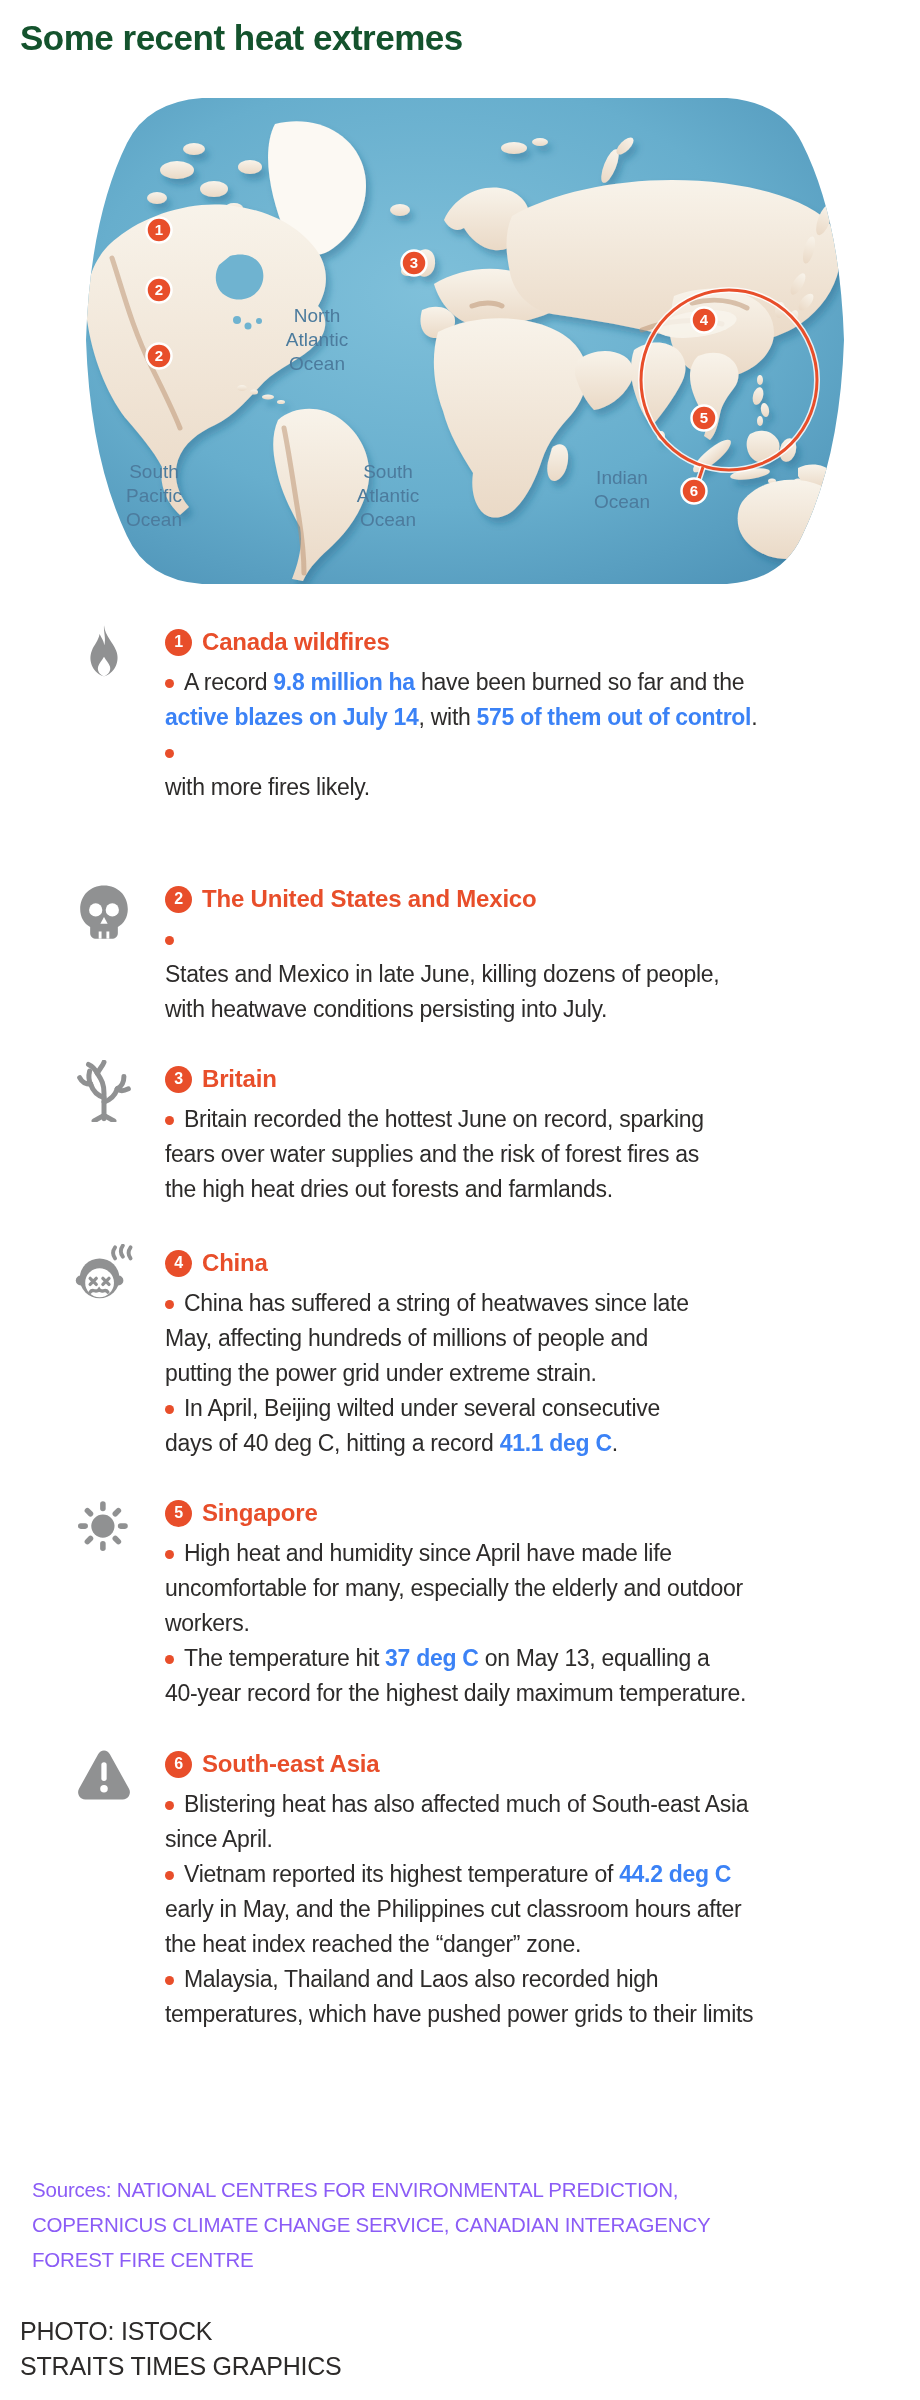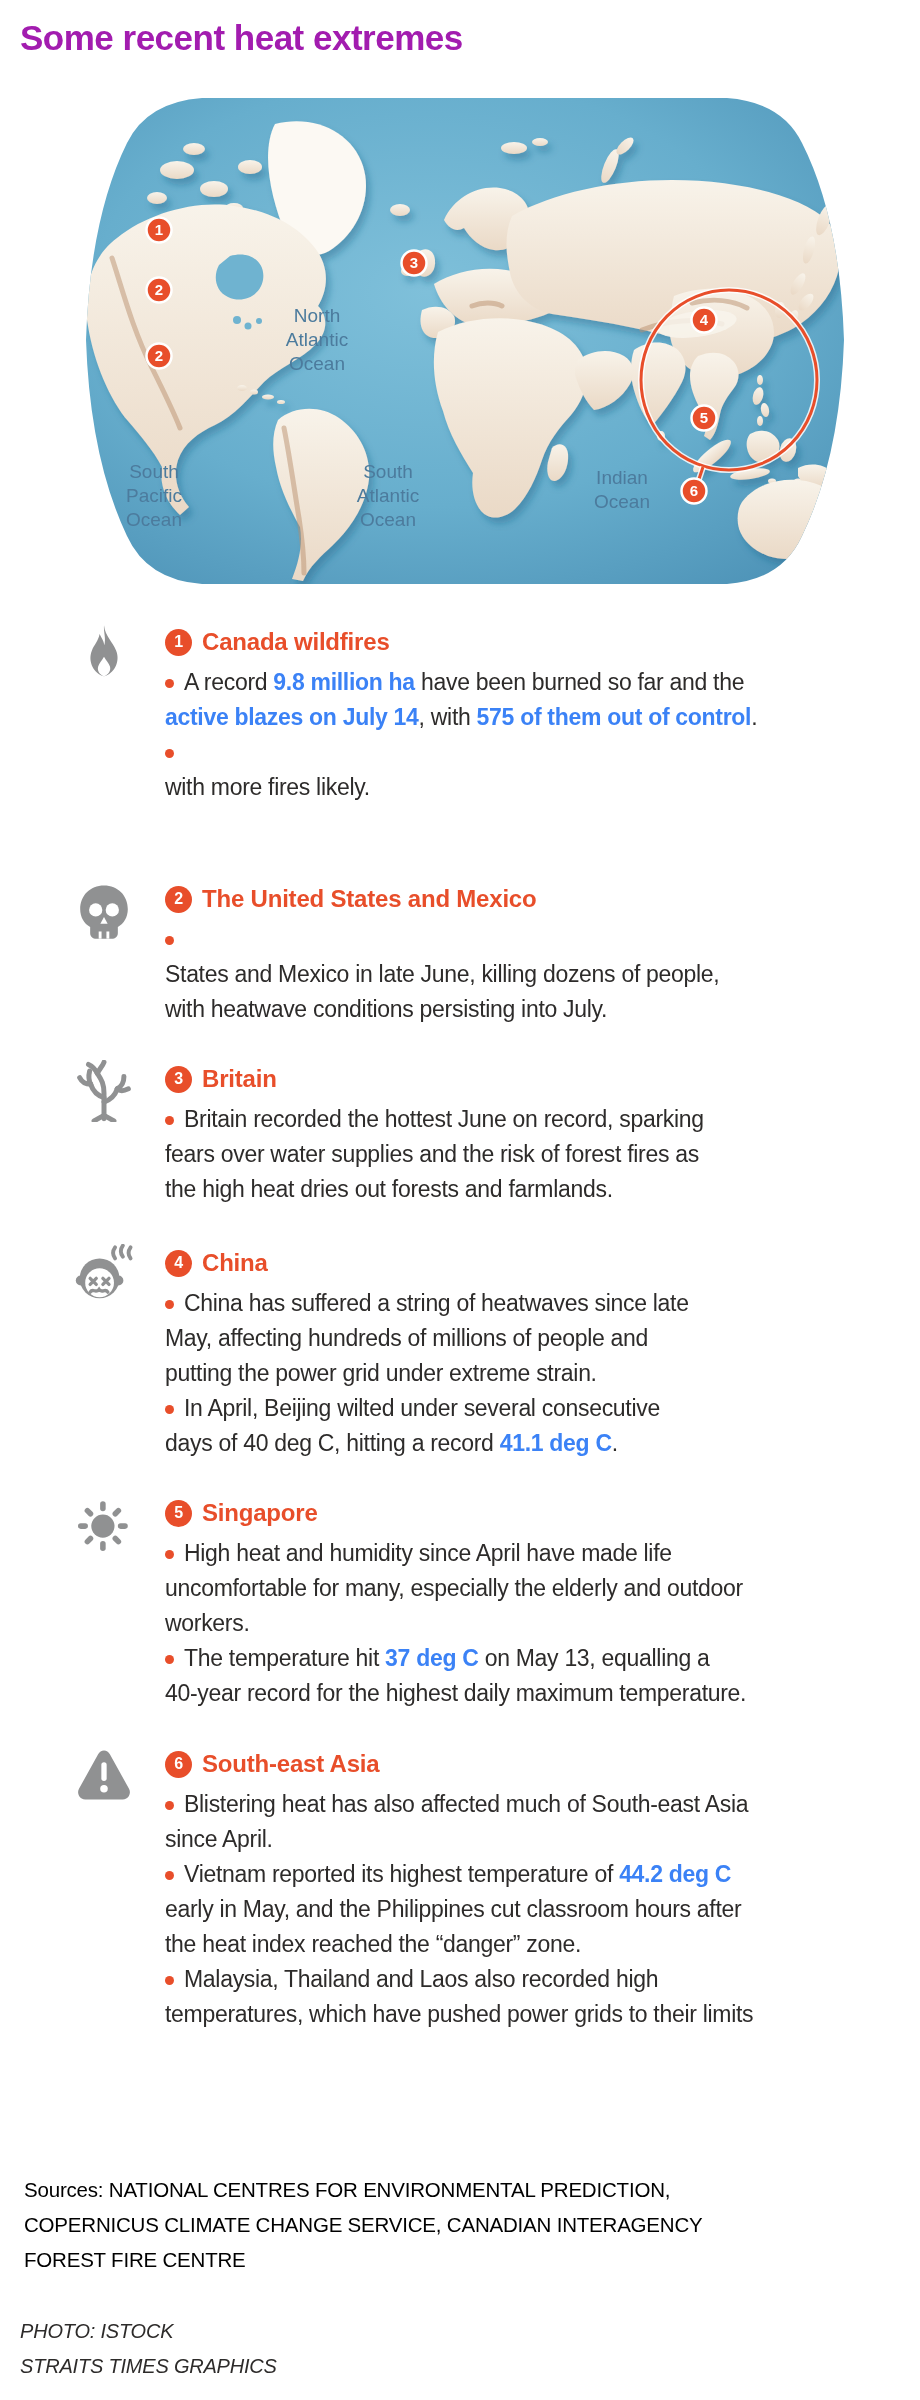--- a/index.html
+++ b/index.html
@@ -1,20 +1,20 @@
 <!DOCTYPE html>
 <html><head>
 <meta charset="utf-8">
 <style>
   html,body{margin:0;padding:0;background:#fff;}
   body{position:relative;width:920px;height:2400px;overflow:hidden;
        font-family:"Liberation Sans",sans-serif;color:#2d2b2a;}
 
   .title{position:absolute;left:20px;top:18px;font-size:35px;font-weight:bold;
-         letter-spacing:-0.5px;color:#a21caf;}
+         letter-spacing:-0.5px;color:#14532d;}
 
   .map-wrap{position:absolute;left:82px;top:88px;width:765px;height:505px;}
 
   
   text.olabel{font-family:"Liberation Sans",sans-serif;font-size:19px;fill:#4c7b9d;}
   text.mnum{font-family:"Liberation Sans",sans-serif;font-size:15px;font-weight:bold;fill:#fff;}
 
   .item{position:absolute;left:165px;width:712px;}
   .s1{top:625px;} .s2{top:882px;} .s3{top:1062px;} .s4{top:1246px;} .s5{top:1496px;} .s6{top:1747px;}
 
@@ -22,24 +22,24 @@
   .item h2{margin:0 0 6px 0;display:flex;align-items:center;font-size:24px;font-weight:bold;
            color:#e84e2a;letter-spacing:-0.2px;height:34px;}
   .badge{display:inline-flex;align-items:center;justify-content:center;flex:0 0 auto;
          width:27px;height:27px;border-radius:50%;background:#e84e2a;color:#fff;
          font-size:16px;font-weight:bold;margin-right:10px;}
   .line{font-size:23px;line-height:35px;letter-spacing:-0.3px;white-space:nowrap;}
   .dot{display:inline-block;width:9px;height:9px;border-radius:50%;background:#e84e2a;
        margin-right:10px;vertical-align:2px;}
   .hl{color:#3b82f6;font-weight:bold;}
 
-  .sources{position:absolute;left:24px;top:2172px;font-size:20.5px;line-height:35px;
-           color:#000000;letter-spacing:-0.2px;}
-  .credit{position:absolute;left:20px;top:2314px;font-size:20px;line-height:35px;
-          color:#2d2b2a;letter-spacing:-0.2px;font-style:italic;}
+  .sources{position:absolute;left:32px;top:2172px;font-size:20.5px;line-height:35px;
+           color:#8b5cf6;letter-spacing:-0.2px;}
+  .credit{position:absolute;left:20px;top:2314px;font-size:25px;line-height:35px;
+          color:#2d2b2a;letter-spacing:-0.2px;}
 </style>
 </head>
 <body>
 
 <div class="title">Some recent heat extremes</div>
 
 <div class="map-wrap">
 <svg width="765" height="505" viewBox="0 0 765 505" xmlns="http://www.w3.org/2000/svg">
   <defs>
     <radialGradient id="oceanGrad" cx="45%" cy="40%" r="80%">

